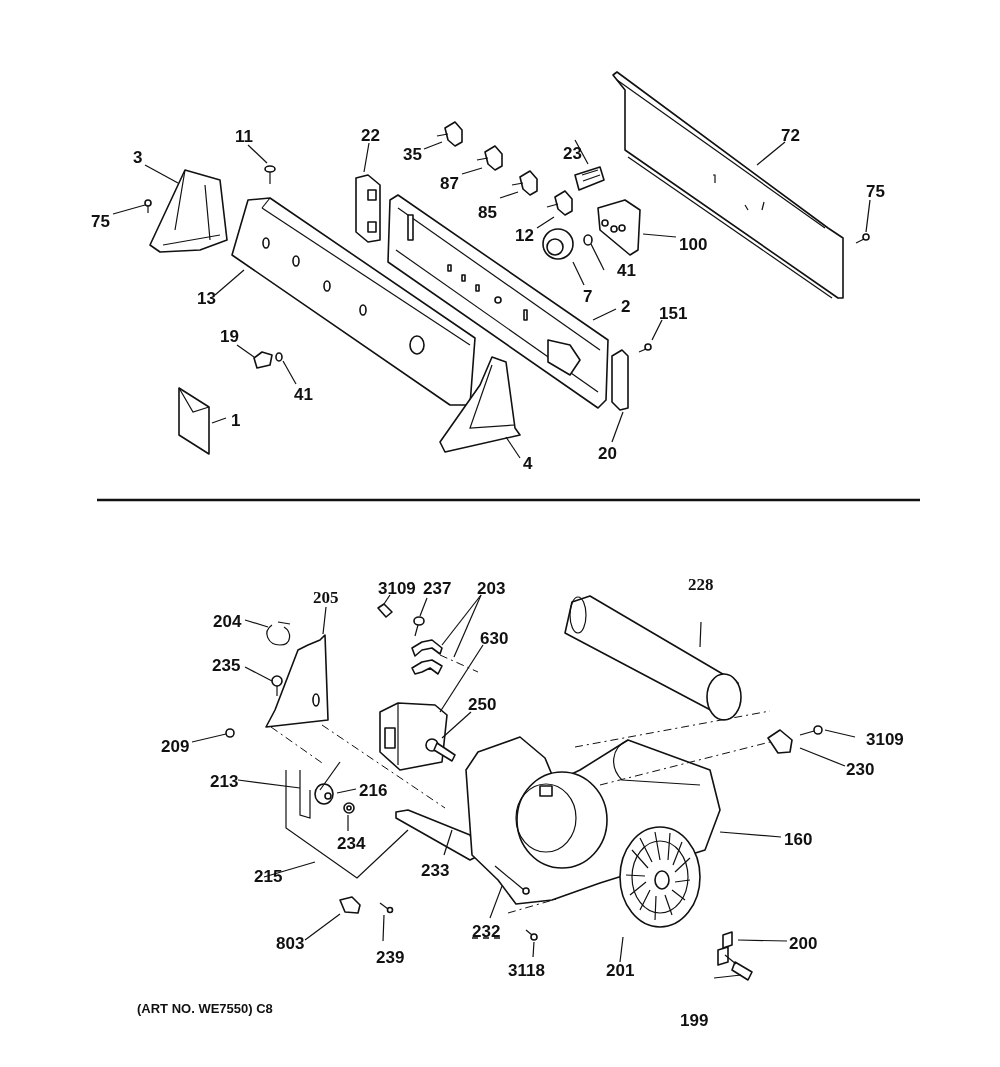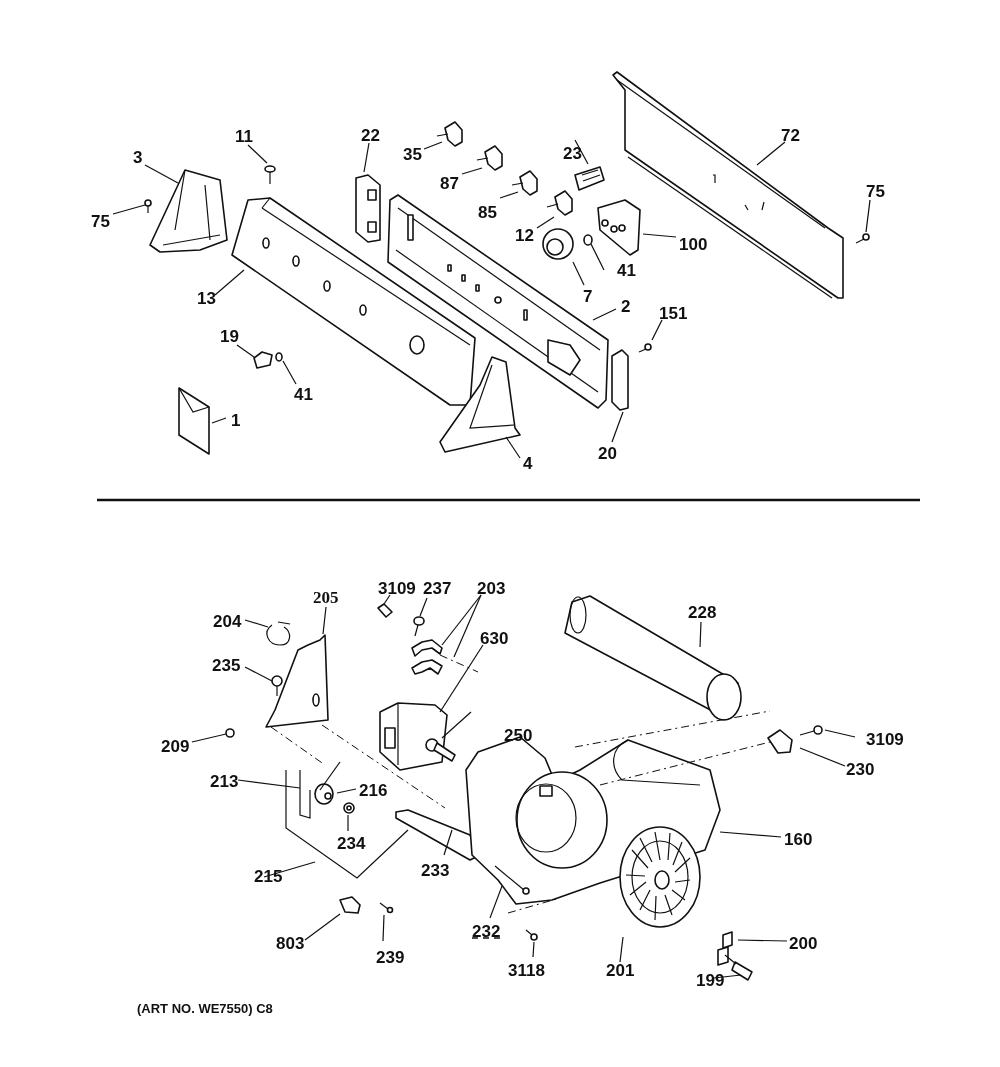--- a/index.html
+++ b/index.html
@@ -345,33 +345,33 @@
 <span class="lbl" style="left:231px;top:412px;">1</span>
 <span class="lbl" style="left:523px;top:455px;">4</span>
 <span class="lbl" style="left:598px;top:445px;">20</span>
 
 <span class="lbl" style="left:378px;top:580px;">3109</span>
 <span class="lbl" style="left:423px;top:580px;">237</span>
 <span class="lbl" style="left:477px;top:580px;">203</span>
 <span class="lbl" style="left:313px;top:589px;font-family:Liberation Serif, serif;">205</span>
 <span class="lbl" style="left:213px;top:613px;">204</span>
 <span class="lbl" style="left:480px;top:630px;">630</span>
-<span class="lbl" style="left:688px;top:604px;">228</span>
+<span class="lbl" style="left:688px;top:576px;font-family:Liberation Serif, serif;">228</span>
 <span class="lbl" style="left:212px;top:657px;">235</span>
-<span class="lbl" style="left:468px;top:727px;margin-left:36px;">250</span>
+<span class="lbl" style="left:468px;top:696px;">250</span>
 <span class="lbl" style="left:161px;top:738px;">209</span>
 <span class="lbl" style="left:866px;top:731px;">3109</span>
 <span class="lbl" style="left:846px;top:761px;">230</span>
 <span class="lbl" style="left:210px;top:773px;">213</span>
 <span class="lbl" style="left:359px;top:782px;">216</span>
 <span class="lbl" style="left:337px;top:835px;">234</span>
 <span class="lbl" style="left:784px;top:831px;">160</span>
 <span class="lbl" style="left:233px;top:868px;margin-left:21px;">215</span>
 <span class="lbl" style="left:421px;top:862px;">233</span>
 <span class="lbl u" style="left:472px;top:923px;">232</span>
 <span class="lbl" style="left:276px;top:935px;">803</span>
 <span class="lbl" style="left:368px;top:949px;margin-left:8px;">239</span>
 <span class="lbl" style="left:508px;top:962px;">3118</span>
 <span class="lbl" style="left:606px;top:962px;">201</span>
 <span class="lbl" style="left:789px;top:935px;">200</span>
-<span class="lbl" style="left:680px;top:972px;margin-left:16px;">199</span>
+<span class="lbl" style="left:680px;top:1012px;">199</span>
 
 <div class="footer">(ART NO. WE7550) C8</div>
 
 </body></html>

